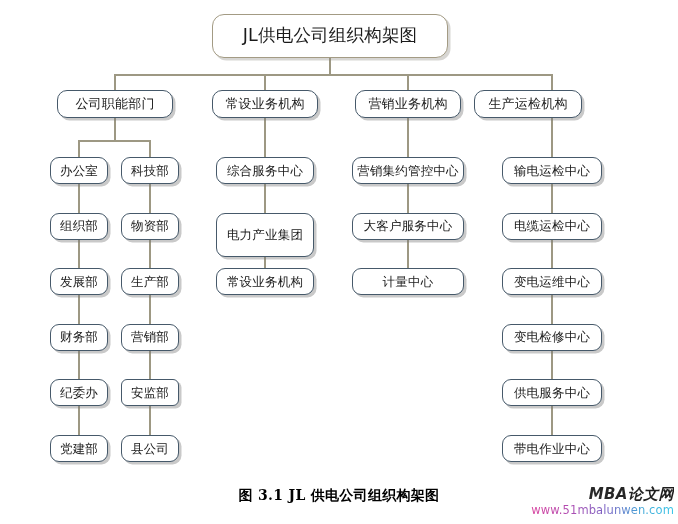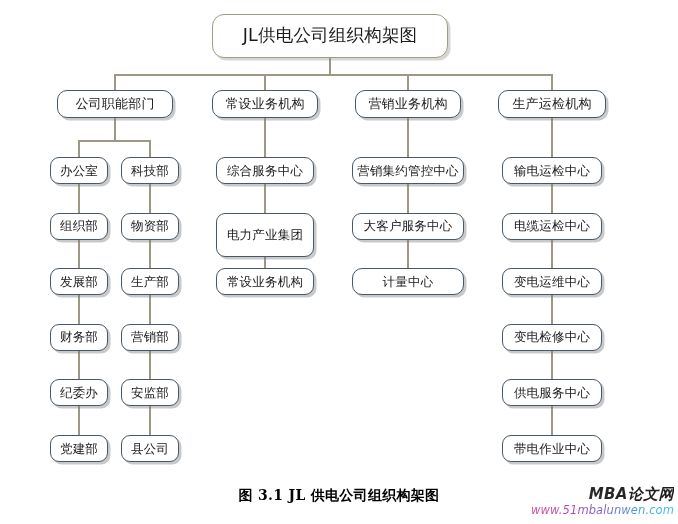--- a/index.html
+++ b/index.html
@@ -106,21 +106,20 @@
     -webkit-background-clip: text;
     background-clip: text;
     color: #222222;
     -webkit-text-fill-color: transparent;
     letter-spacing: 0.4px;
     line-height: 1.15;
   }
   #watermark .wm-url {
     display: block;
     font-size: 11.5px;
-    font-style: italic;
     font-family: "DejaVu Sans", "Liberation Sans", sans-serif;
     background: linear-gradient(90deg,#e0409a 0%, #b44bb0 28%, #7a63c4 55%, #3fa9d8 80%, #35c6e8 100%);
     -webkit-background-clip: text;
     background-clip: text;
     color: #b44bb0;
     -webkit-text-fill-color: transparent;
     letter-spacing: 0.1px;
     line-height: 1.25;
     white-space: nowrap;
   }
@@ -174,21 +173,21 @@
     </div>
     <div class="conn v" style="left: 149px; top: 239.6px; height: 28.6px;"></div>
     <div class="node leaf" style="left: 121px; top: 268.2px; width: 58px; height: 27px;">
       <span class="lbl">生产部</span>
     </div>
     <div class="conn v" style="left: 149px; top: 295.2px; height: 28.6px;"></div>
     <div class="node leaf" style="left: 121px; top: 323.8px; width: 58px; height: 27px;">
       <span class="lbl">营销部</span>
     </div>
     <div class="conn v" style="left: 149px; top: 350.8px; height: 28.6px;"></div>
-    <div class="node leaf" style="left: 121px; top: 379.4px; width: 58px; height: 27px;">
+    <div class="node leaf" style="left: 121px; top: 379.4px; width: 58px; height: 27px; border-radius: 6px;">
       <span class="lbl">安监部</span>
     </div>
     <div class="conn v" style="left: 149px; top: 406.4px; height: 28.6px;"></div>
     <div class="node leaf" style="left: 121px; top: 435px; width: 58px; height: 27px;">
       <span class="lbl">县公司</span>
     </div>
     <div class="conn v" style="left: 264px; top: 74px; height: 16px;"></div>
     <div class="node cat" style="left: 212px; top: 90px; width: 106px; height: 28px;">
       <span class="lbl">常设业务机构</span>
     </div>
@@ -210,25 +209,25 @@
     </div>
     <div class="conn v" style="left: 407px; top: 118px; height: 39px;"></div>
     <div class="node leaf" style="left: 352px; top: 157px; width: 112px; height: 27px;">
       <span class="lbl">营销集约管控中心</span>
     </div>
     <div class="conn v" style="left: 407px; top: 184px; height: 28.6px;"></div>
     <div class="node leaf" style="left: 352px; top: 212.6px; width: 112px; height: 27px;">
       <span class="lbl">大客户服务中心</span>
     </div>
     <div class="conn v" style="left: 407px; top: 239.6px; height: 28.6px;"></div>
-    <div class="node leaf" style="left: 352px; top: 268.2px; width: 112px; height: 27px; border-radius: 10px;">
+    <div class="node leaf" style="left: 352px; top: 268.2px; width: 112px; height: 27px;">
       <span class="lbl">计量中心</span>
     </div>
     <div class="conn v" style="left: 551px; top: 74px; height: 16px;"></div>
-    <div class="node cat" style="left: 498px; top: 90px; width: 108px; height: 28px;">
+    <div class="node cat" style="left: 474px; top: 90px; width: 108px; height: 28px;">
       <span class="lbl">生产运检机构</span>
     </div>
     <div class="conn v" style="left: 551px; top: 118px; height: 39px;"></div>
     <div class="node leaf" style="left: 502px; top: 157px; width: 100px; height: 27px;">
       <span class="lbl">输电运检中心</span>
     </div>
     <div class="conn v" style="left: 551px; top: 184px; height: 28.6px;"></div>
     <div class="node leaf" style="left: 502px; top: 212.6px; width: 100px; height: 27px;">
       <span class="lbl">电缆运检中心</span>
     </div>

